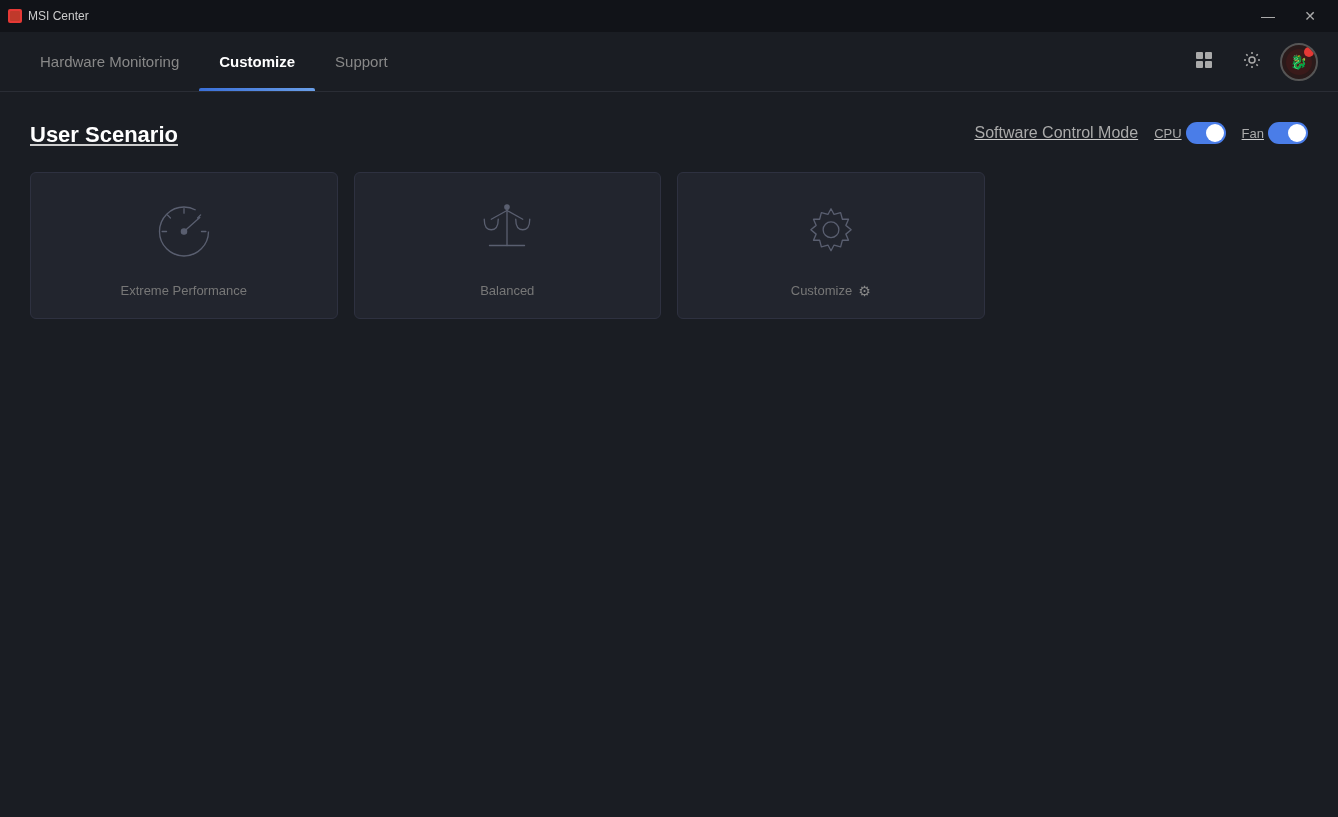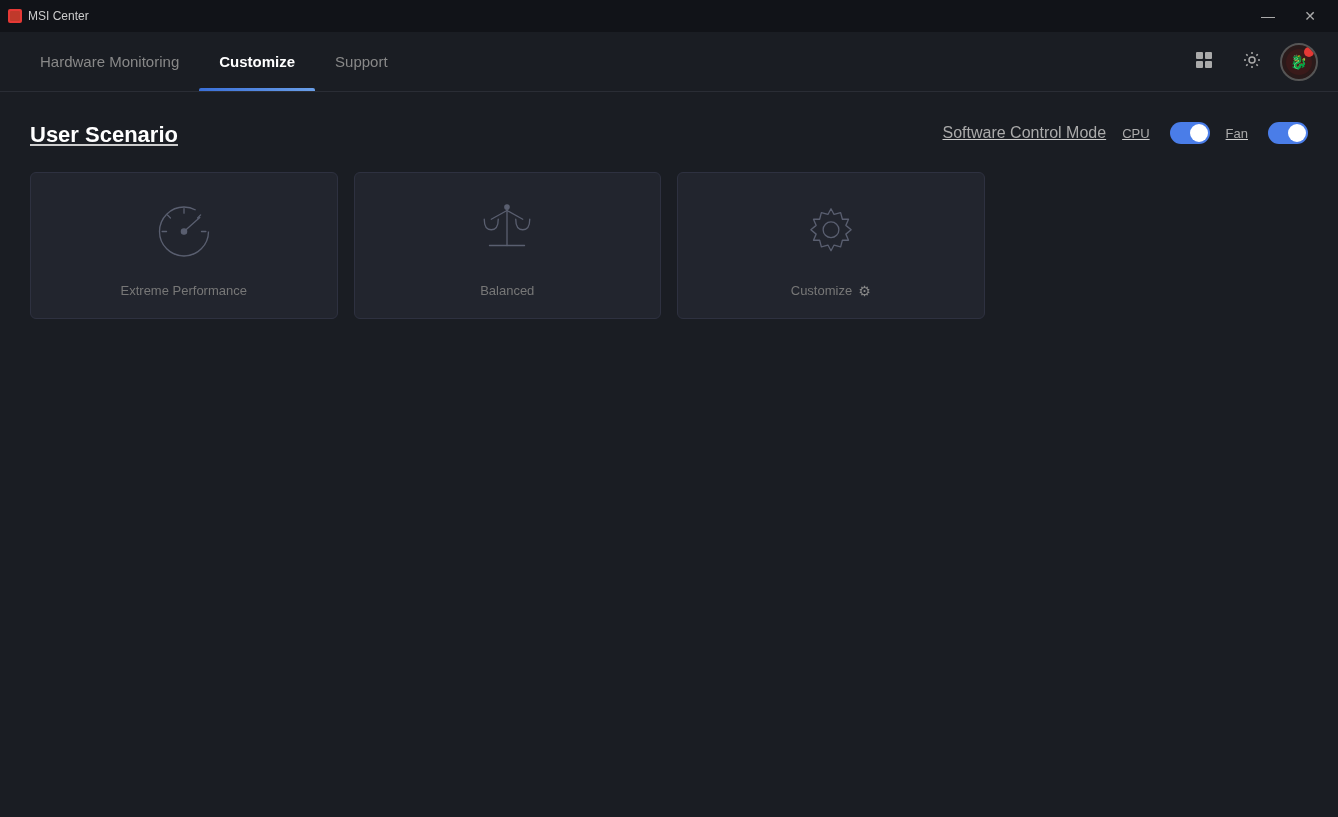--- a/index.html
+++ b/index.html
@@ -164,21 +164,21 @@
       align-items: center;
       gap: 16px;
     }
     .control-mode-label {
       font-size: 16px;
       color: #aaa;
     }
     .toggle-group {
       display: flex;
       align-items: center;
-      gap: 20px;
+      gap: 4px;
       font-size: 13px;
       color: #aaa;
     }
     
     .toggle-switch {
       width: 40px;
       height: 22px;
       background: #4a7de8;
       border-radius: 11px;
       position: relative;

